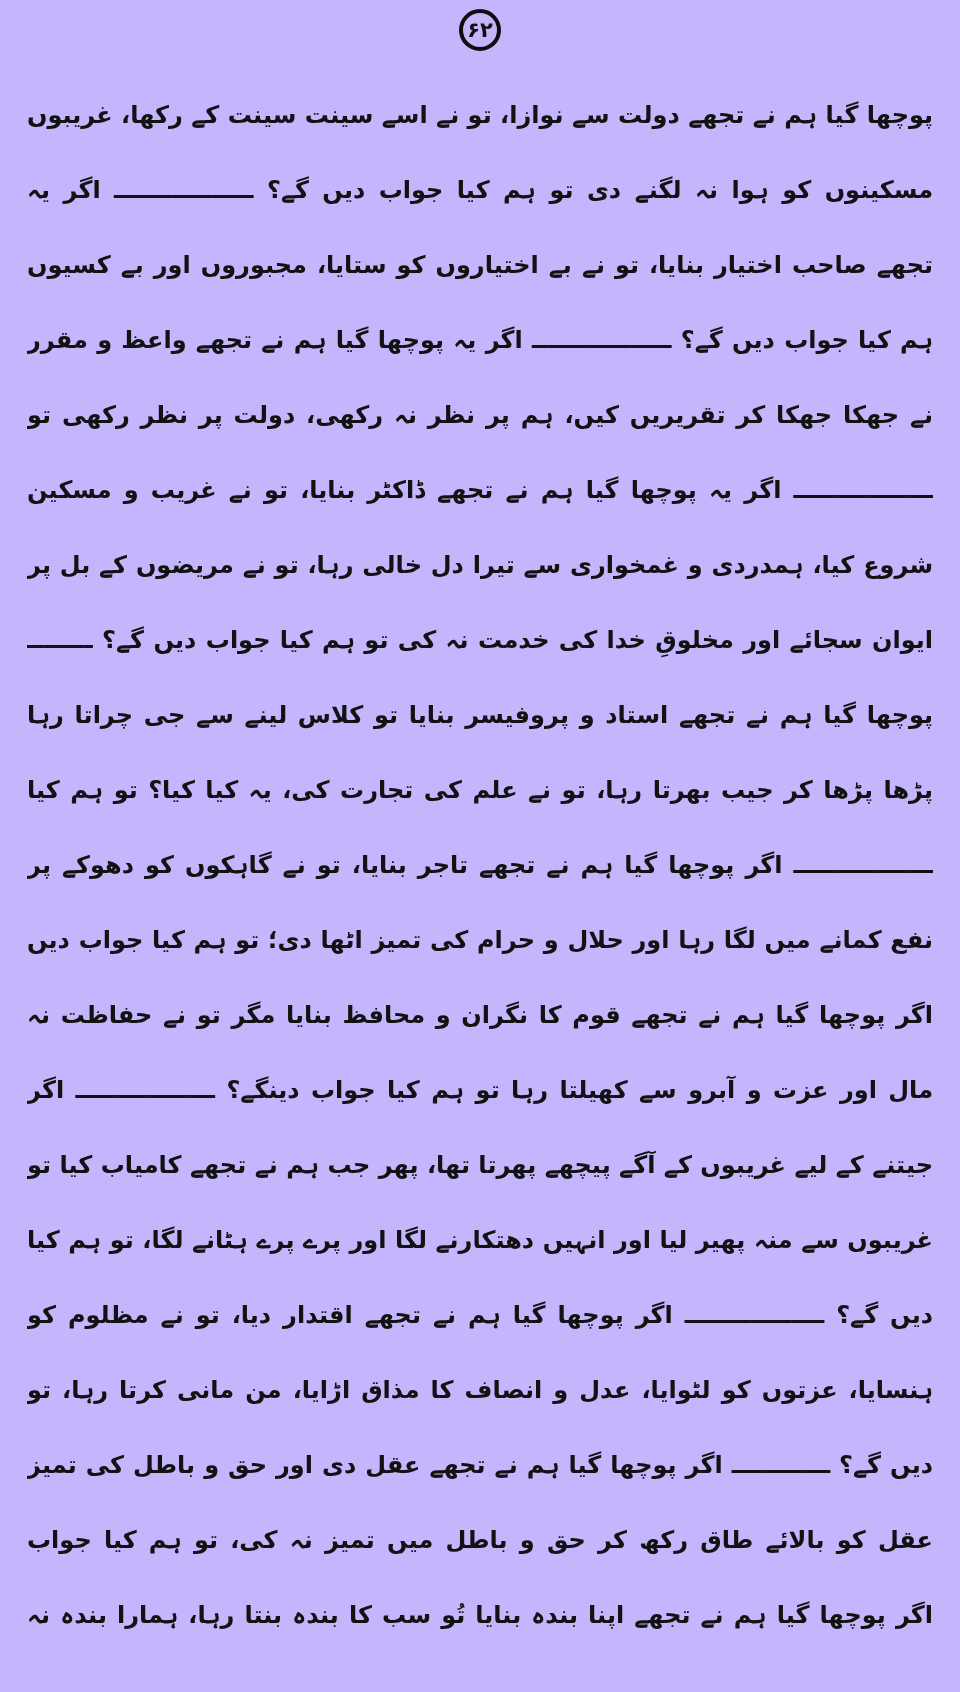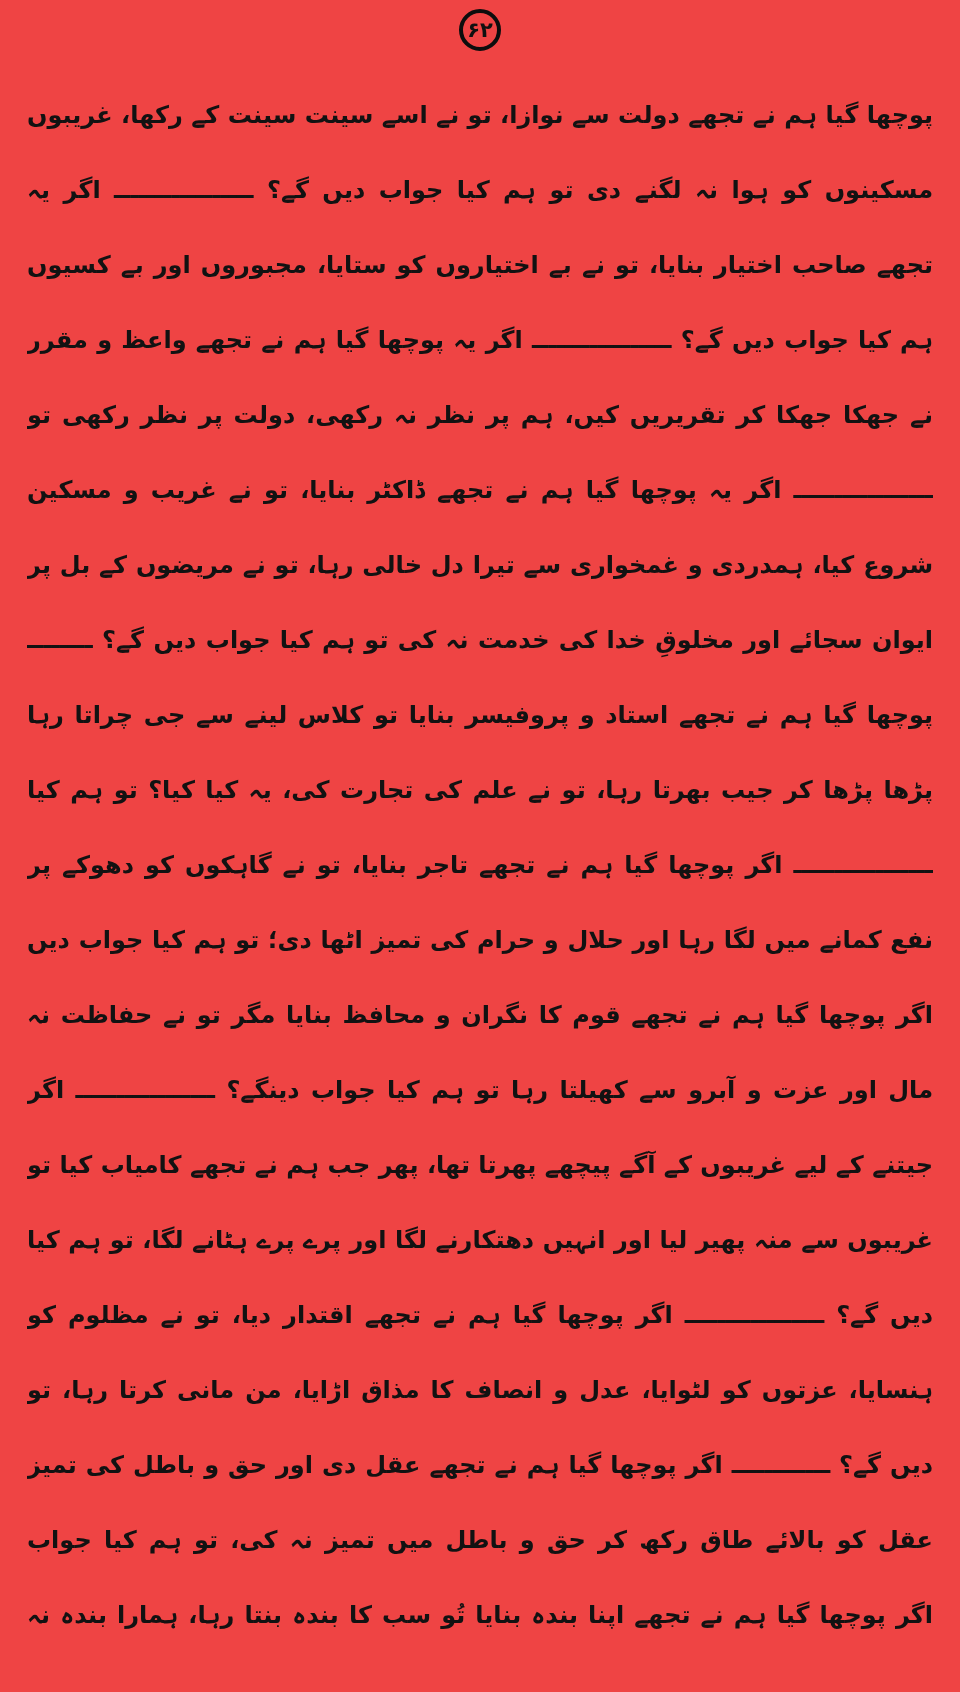--- a/index.html
+++ b/index.html
@@ -9,21 +9,21 @@
   body {
     width: 960px;
     height: 1692px;
     background: #f4f4f2;
     font-family: "DejaVu Sans", sans-serif;
   }
   .page {
     position: relative;
     width: 960px;
     height: 1692px;
-    background: #ef4444;
+    background: #c4b5fd;
     color: #101010;
     overflow: hidden;
   }
   .page-number-badge {
     position: absolute;
     top: 9px;
     left: 50%;
     transform: translateX(-50%);
     width: 42px;
     height: 42px;

